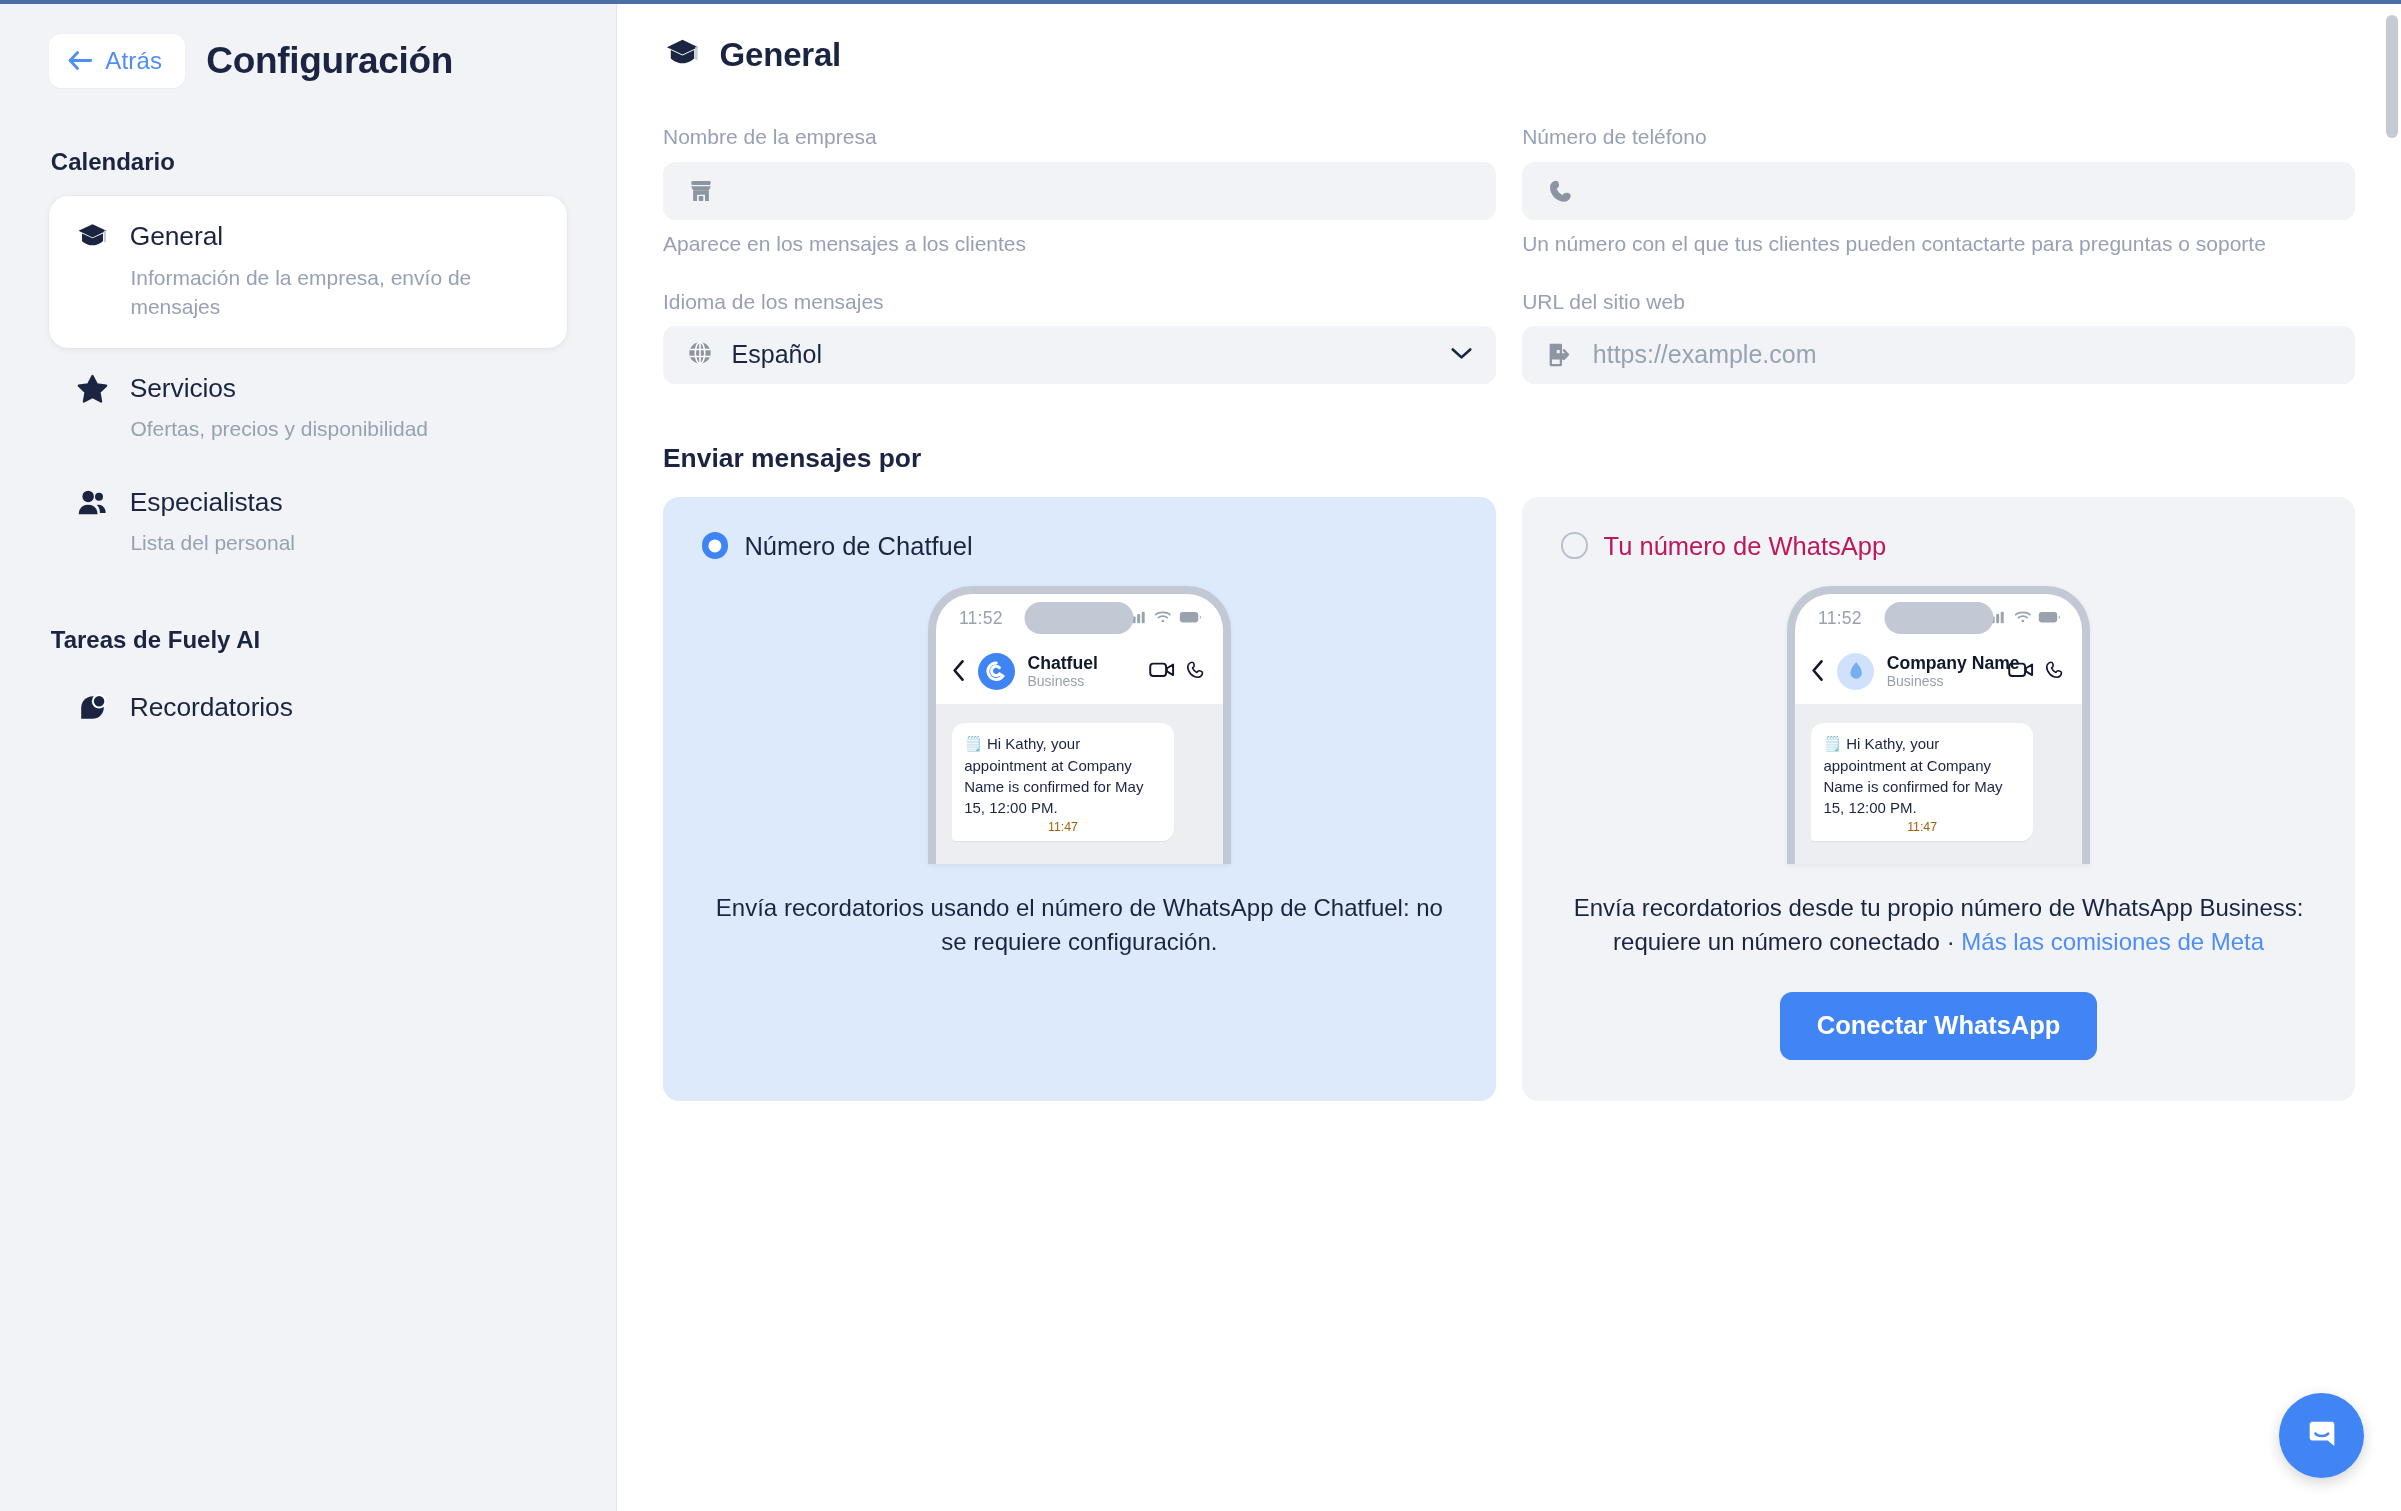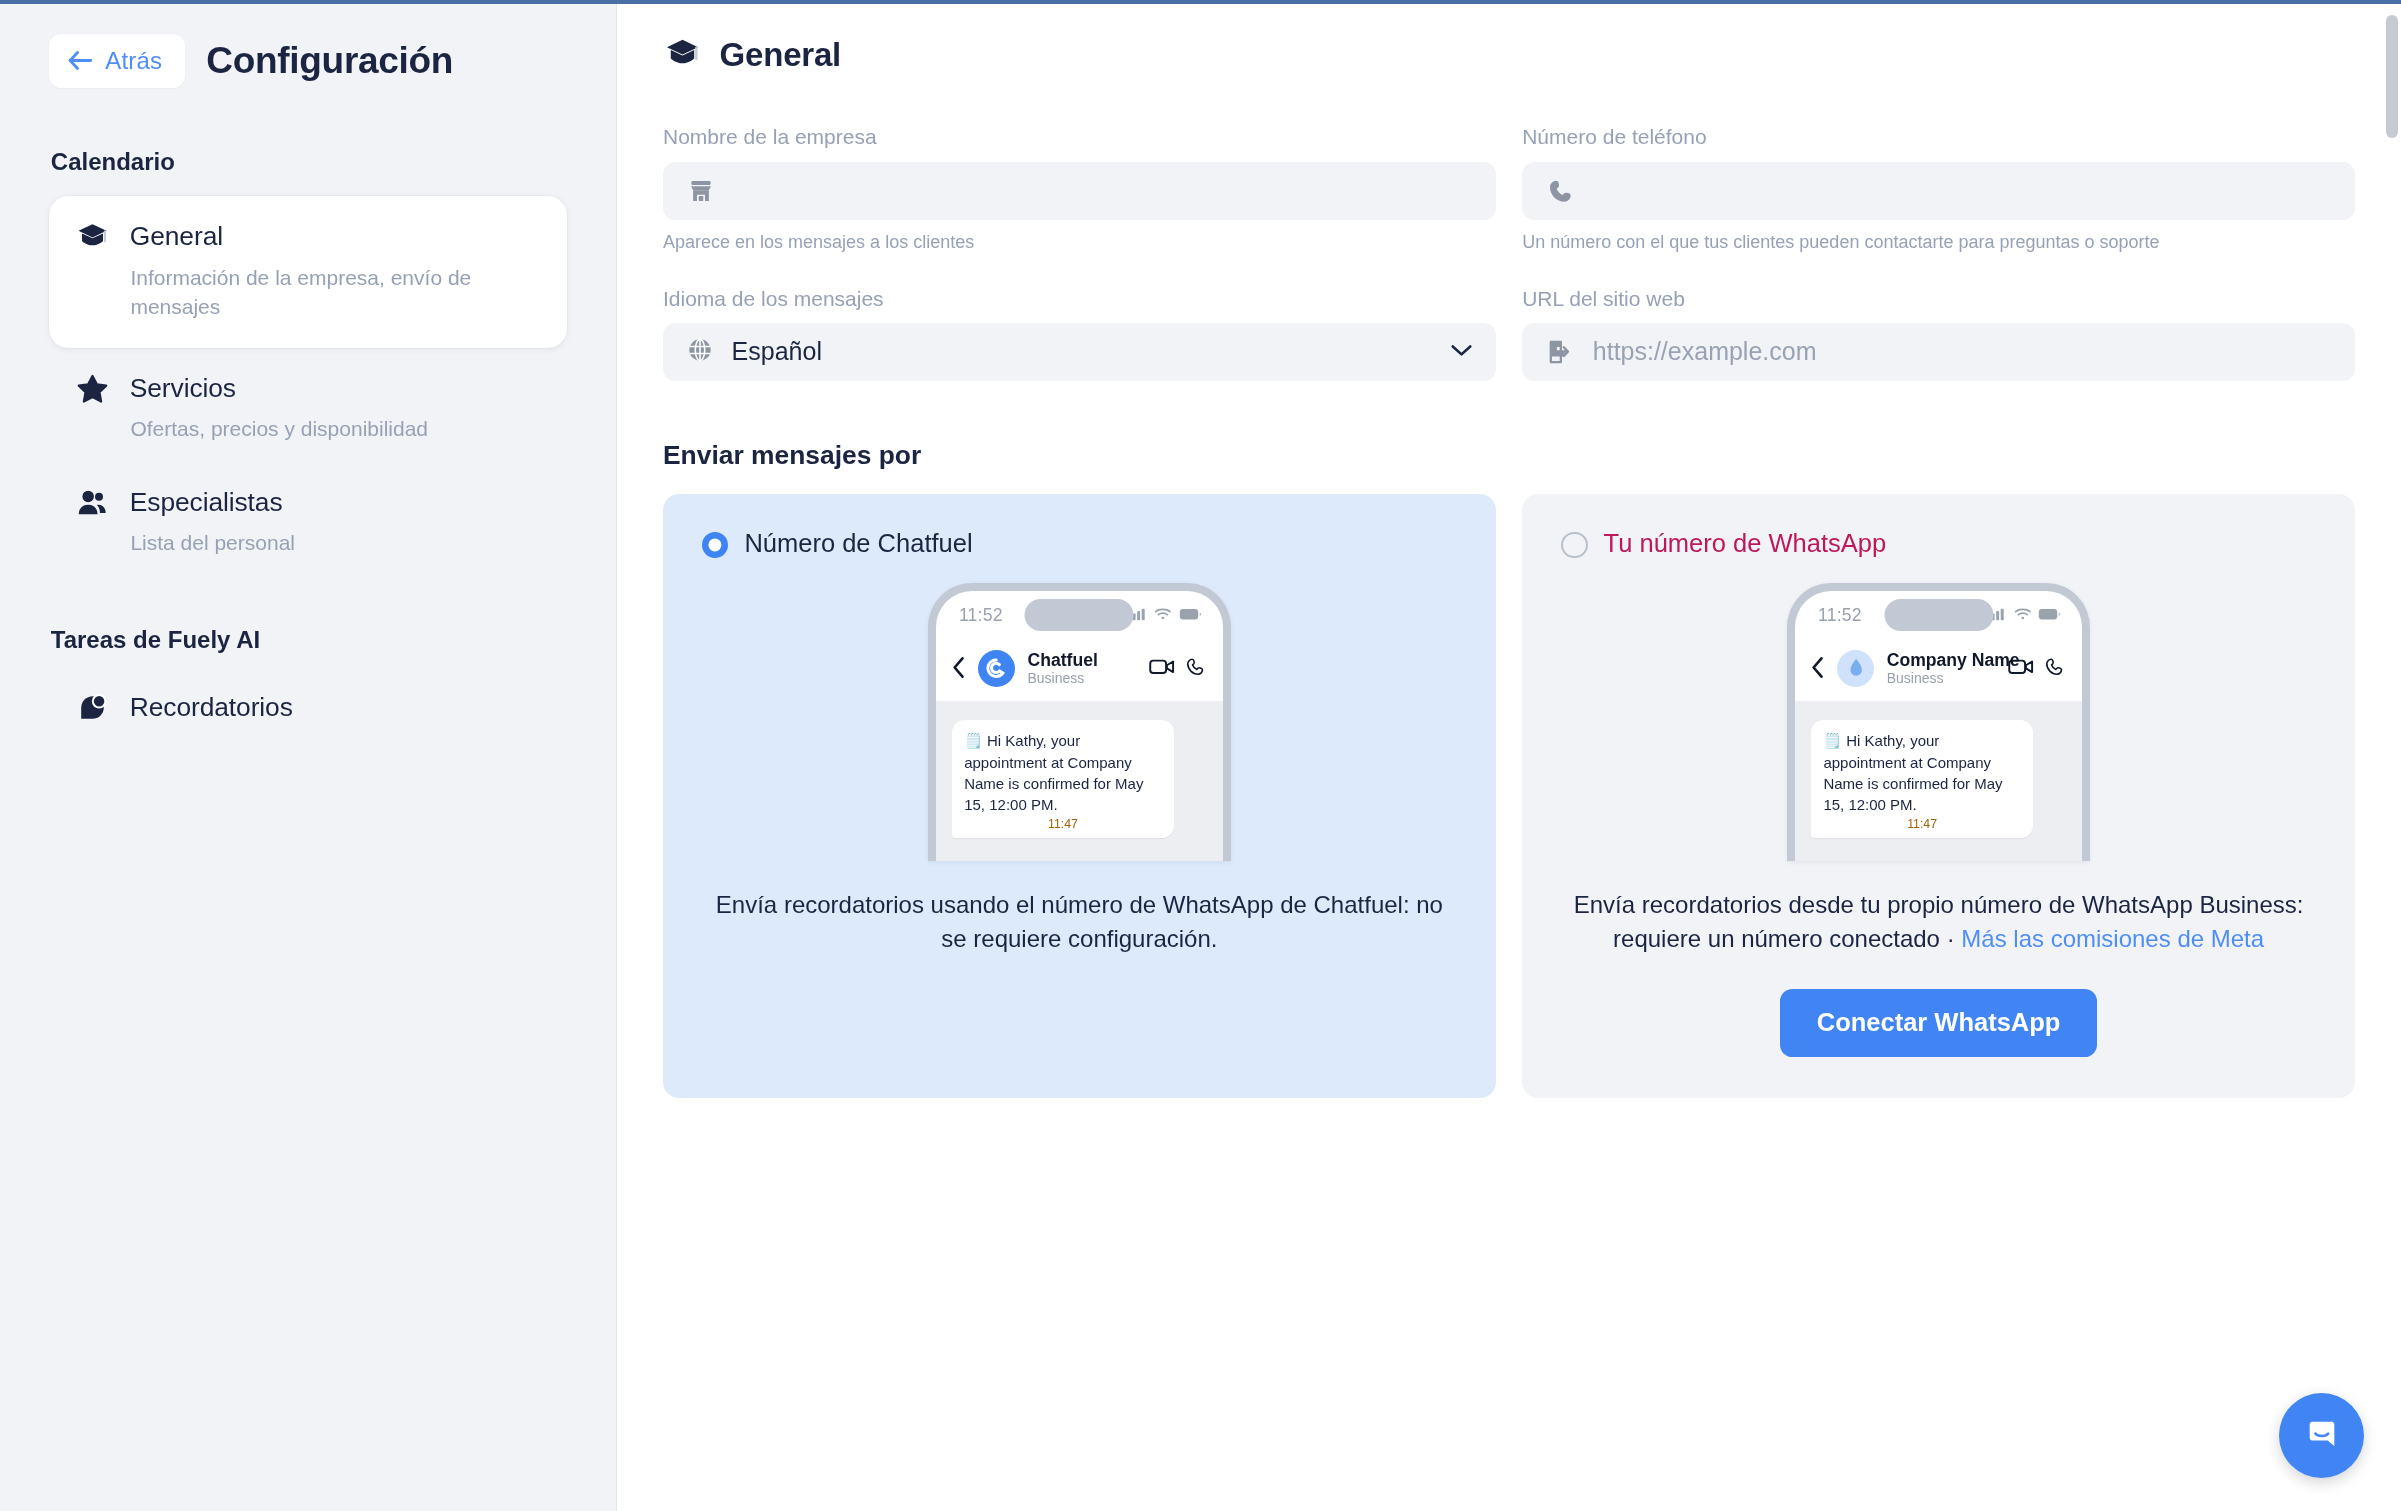--- a/index.html
+++ b/index.html
@@ -85,21 +85,21 @@
   .input-box {
     background: #f1f3f6; border: none; border-radius: 12.3px;
     height: 58px; display: flex; align-items: center; gap: 17.6px;
     padding: 0 23px; cursor: text;
   }
   .input-box .leading { flex: 0 0 30px; display: inline-flex; align-items: center; justify-content: center; }
   .input-val { border: none; background: transparent; outline: none;
     font-family: "Liberation Sans", sans-serif; font-size: 25px; color: #1b2542;
     width: 100%; height: 100%; }
   .input-val::placeholder { color: #98a2b4; }
-  .field-hint { color: #97a1b5; font-size: 18px; margin-top: 12.3px; display: block; }
+  .field-hint { color: #97a1b5; font-size: 21px; margin-top: 12.3px; display: block; }
 
   .select-box {
     background: #f1f3f6; border-radius: 12.3px; height: 58px;
     display: flex; align-items: center; gap: 17.6px; padding: 0 23px;
     cursor: pointer; position: relative;
   }
   .select-val { color: #1b2542; font-size: 25px; flex: 1 1 auto; }
   .chev { flex: 0 0 auto; }
 
   .section-title {
@@ -108,21 +108,21 @@
   }
 
   
   .choices { display: grid; grid-template-columns: 1fr 1fr; column-gap: 26.4px; }
   .choice {
     border-radius: 16px; padding: 35px 39px 41px 39px;
     min-height: 581px; position: relative;
   }
   .choice.selected { background: #ddeafc; }
   .choice.unselected { background: #f1f3f6; }
-  .choice-head { display: flex; align-items: flex-end; gap: 16px; margin-bottom: 25px; }
+  .choice-head { display: flex; align-items: flex-start; gap: 16px; margin-bottom: 25px; }
   .radio { width: 26.4px; height: 26.4px; border-radius: 50%; flex: 0 0 26.4px; display:block; }
   .radio.on  { background: #3e85f3; border: 0; position: relative; }
   .radio.on::after {
     content: ""; position: absolute; left: 50%; top: 50%;
     width: 13.2px; height: 13.2px; border-radius: 50%; background: #fff;
     transform: translate(-50%,-50%);
   }
   .radio.off { border: 2.6px solid #b9c0cc; background: transparent; }
   .choice-label { font-size: 25.5px; color: #1b2542; }
   .choice-label.dim { color: #be185d; }

